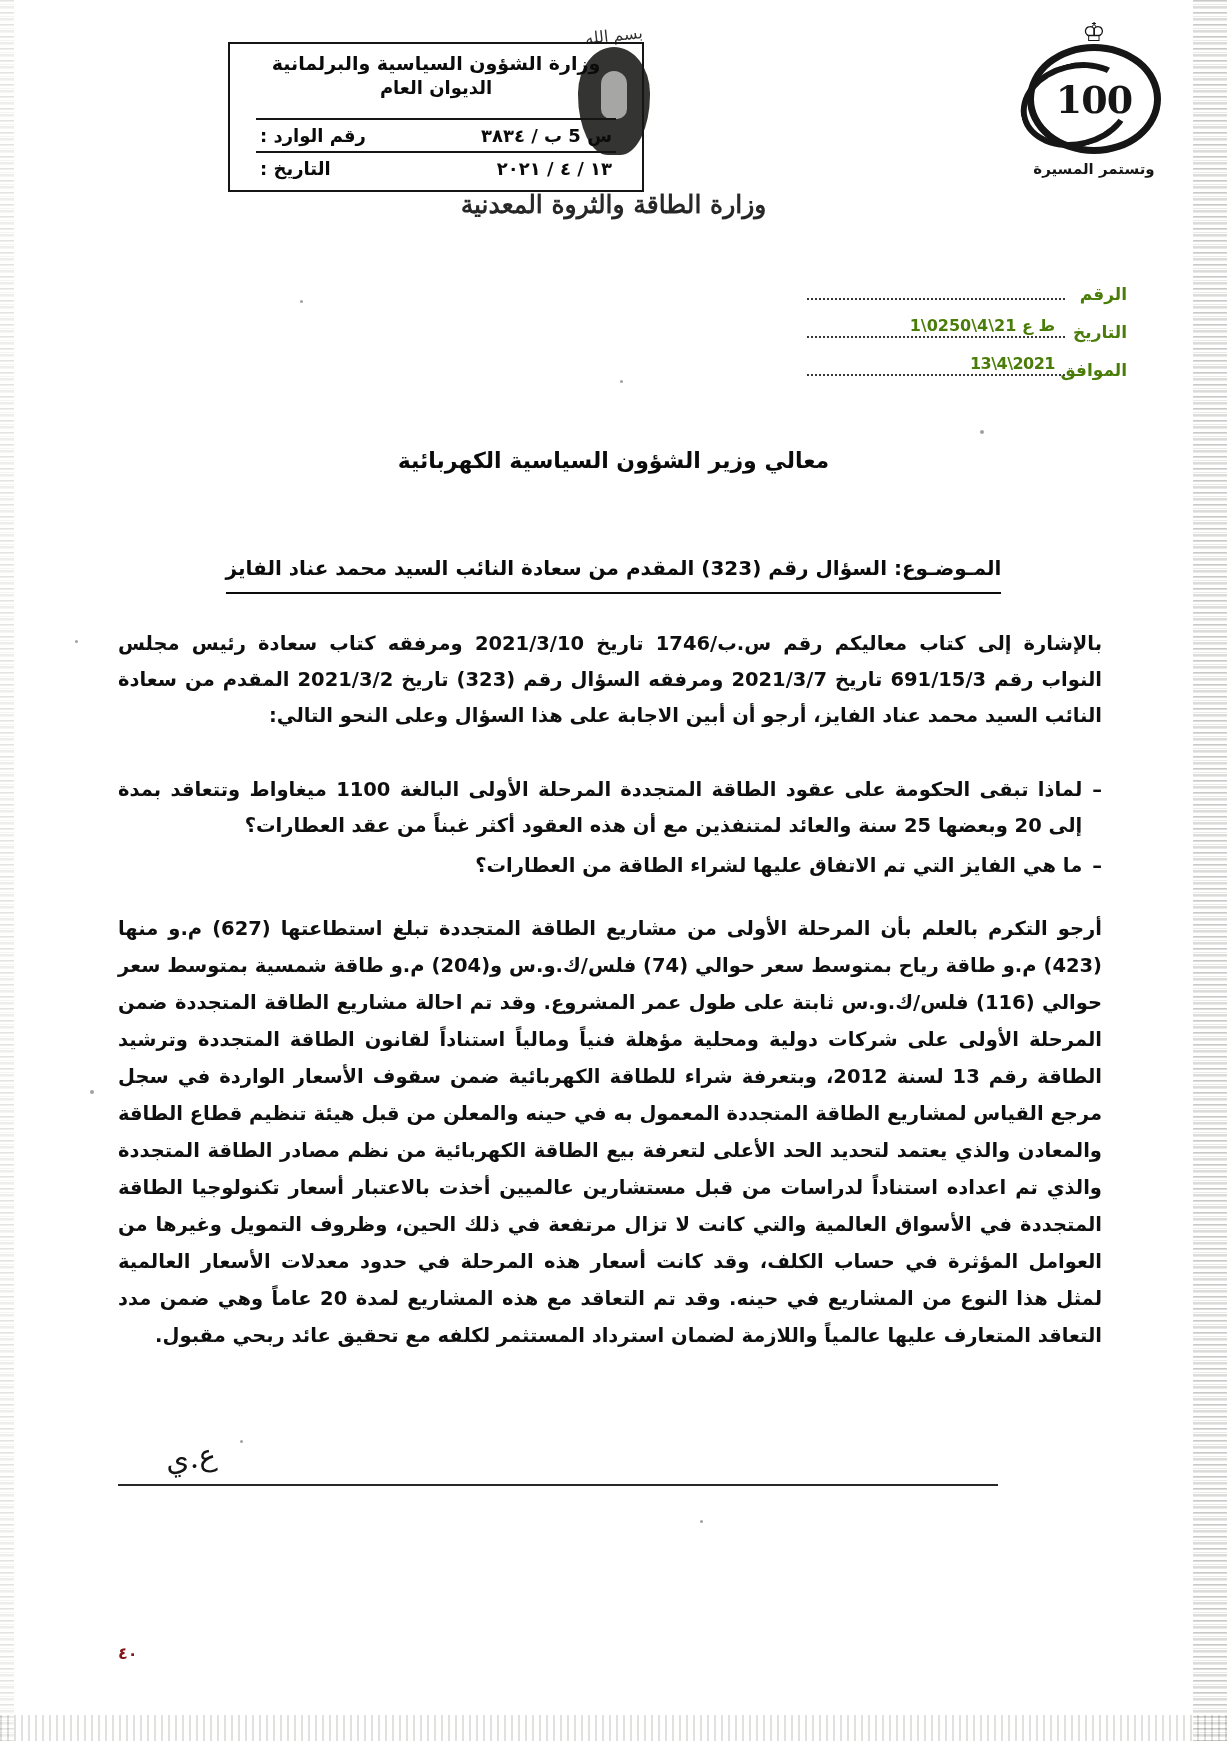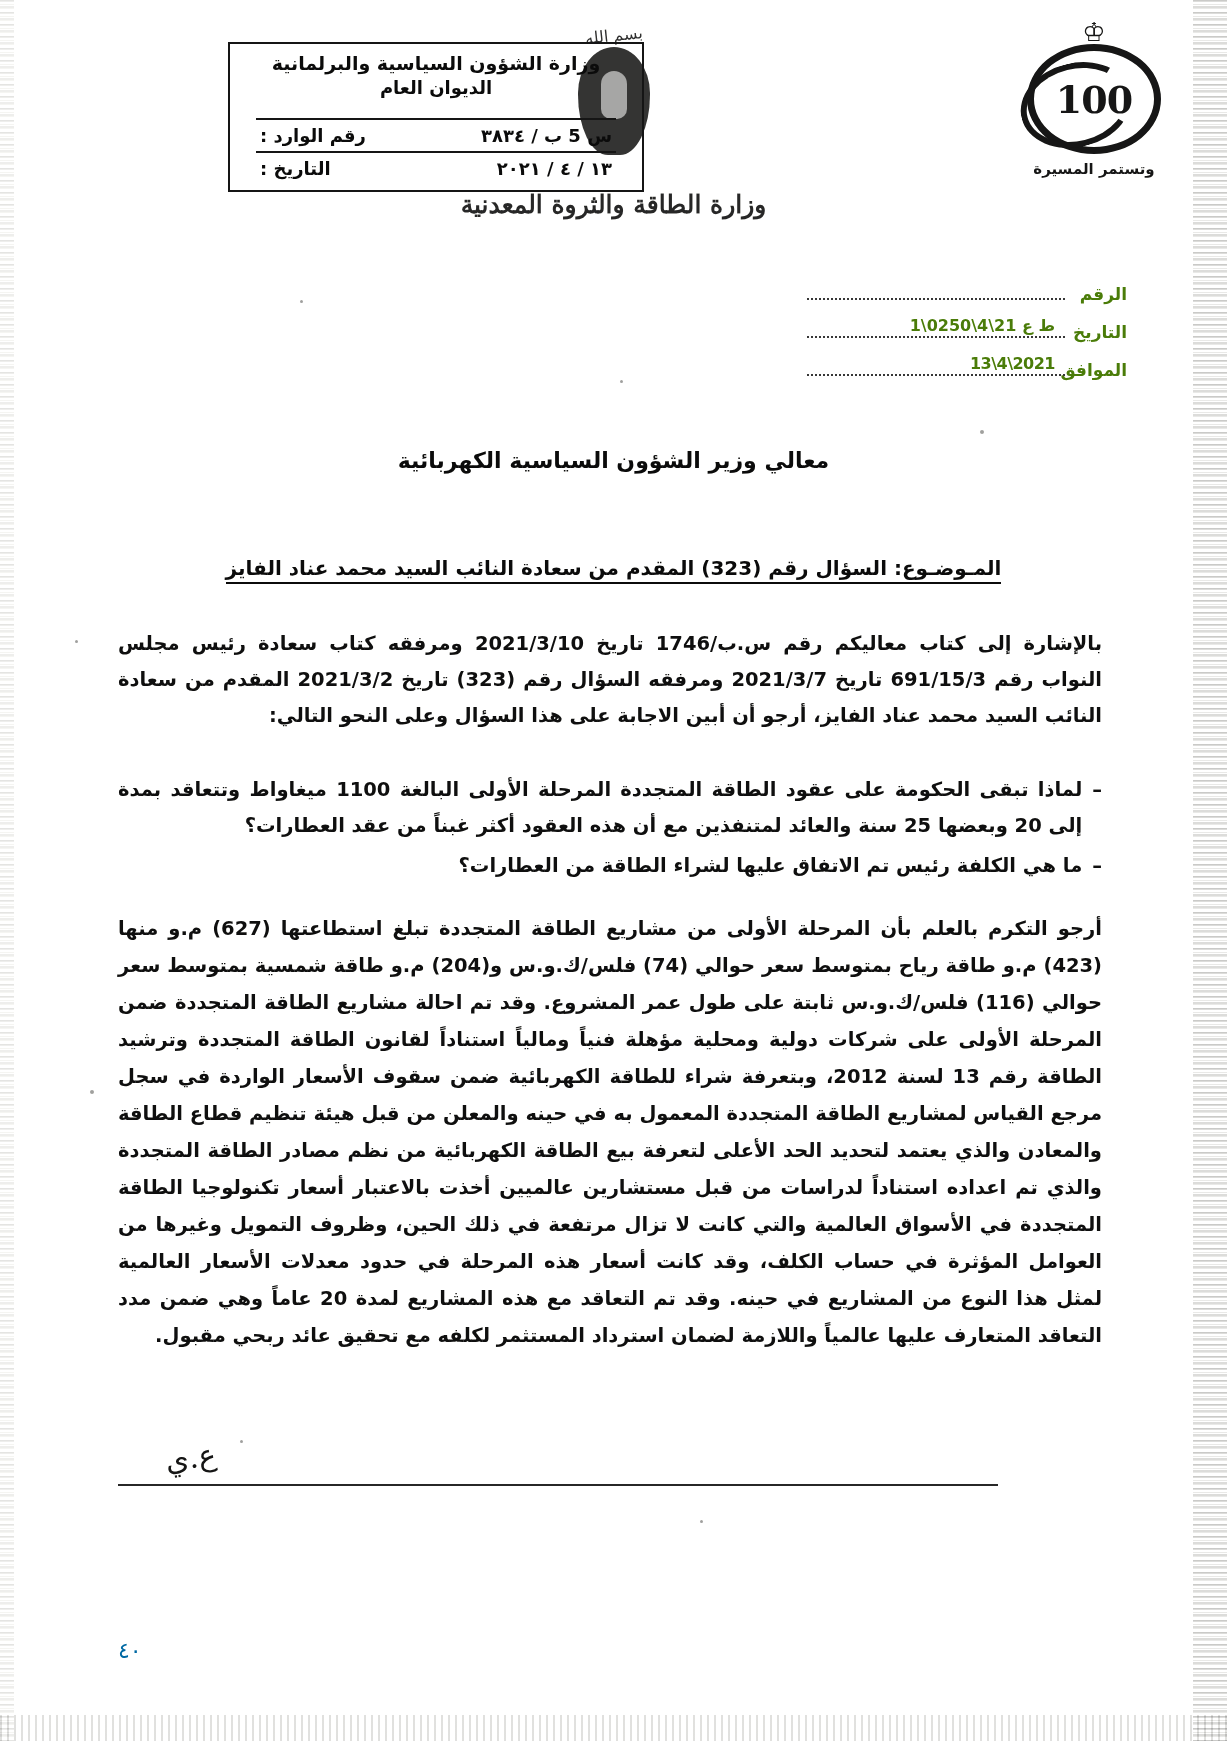--- a/index.html
+++ b/index.html
@@ -225,21 +225,21 @@
     position: absolute;
     top: 556px;
     right: 0; left: 0;
     text-align: center;
     font-size: 20px;
     font-weight: bold;
     color: #111;
   }
   .subject span {
     border-bottom: 2px solid #111;
-    padding-bottom: 2px;
+    padding-bottom: 12px;
   }
 
   .para {
     position: absolute;
     right: 125px;
     left: 118px;
     font-size: 19.5px;
     line-height: 36px;
     color: #141414;
     text-align: justify;
@@ -285,23 +285,23 @@
     left: 165px;
     font-family: "DejaVu Serif", serif;
     font-size: 30px;
     color: #1a1a1a;
     transform: rotate(-8deg);
   }
   .page-number {
     position: absolute;
     bottom: 78px;
     left: 118px;
-    font-size: 22px;
-    font-weight: normal;
-    color: #0369a1;
+    font-size: 16px;
+    font-weight: bold;
+    color: #7f1d1d;
     letter-spacing: 2px;
   }
 </style>
 </head>
 <body>
 
 <div class="page">
 
   <div class="edge-noise right"></div>
   <div class="edge-noise left"></div>
@@ -373,21 +373,21 @@
 
   <div class="para" id="p1">بالإشارة إلى كتاب معاليكم رقم س.ب/1746 تاريخ 2021/3/10 ومرفقه كتاب سعادة رئيس مجلس النواب رقم 691/15/3 تاريخ 2021/3/7 ومرفقه السؤال رقم (323) تاريخ 2021/3/2 المقدم من سعادة النائب السيد محمد عناد الفايز، أرجو أن أبين الاجابة على هذا السؤال وعلى النحو التالي:</div>
 
   <div class="qlist">
     <div class="q">
       <span class="dash">–</span>
       <span class="qt">لماذا تبقى الحكومة على عقود الطاقة المتجددة المرحلة الأولى البالغة 1100 ميغاواط وتتعاقد بمدة إلى 20 وبعضها 25 سنة والعائد لمتنفذين مع أن هذه العقود أكثر غبناً من عقد العطارات؟</span>
     </div>
     <div class="q">
       <span class="dash">–</span>
-      <span class="qt">ما هي الكلفة رئيس تم الاتفاق عليها لشراء الطاقة من العطارات؟</span>
+      <span class="qt">ما هي الفايز التي تم الاتفاق عليها لشراء الطاقة من العطارات؟</span>
     </div>
   </div>
 
   <div class="para" id="p2">أرجو التكرم بالعلم بأن المرحلة الأولى من مشاريع الطاقة المتجددة تبلغ استطاعتها (627) م.و منها (423) م.و طاقة رياح بمتوسط سعر حوالي (74) فلس/ك.و.س و(204) م.و طاقة شمسية بمتوسط سعر حوالي (116) فلس/ك.و.س ثابتة على طول عمر المشروع. وقد تم احالة مشاريع الطاقة المتجددة ضمن المرحلة الأولى على شركات دولية ومحلية مؤهلة فنياً ومالياً استناداً لقانون الطاقة المتجددة وترشيد الطاقة رقم 13 لسنة 2012، وبتعرفة شراء للطاقة الكهربائية ضمن سقوف الأسعار الواردة في سجل مرجع القياس لمشاريع الطاقة المتجددة المعمول به في حينه والمعلن من قبل هيئة تنظيم قطاع الطاقة والمعادن والذي يعتمد لتحديد الحد الأعلى لتعرفة بيع الطاقة الكهربائية من نظم مصادر الطاقة المتجددة والذي تم اعداده استناداً لدراسات من قبل مستشارين عالميين أخذت بالاعتبار أسعار تكنولوجيا الطاقة المتجددة في الأسواق العالمية والتي كانت لا تزال مرتفعة في ذلك الحين، وظروف التمويل وغيرها من العوامل المؤثرة في حساب الكلف، وقد كانت أسعار هذه المرحلة في حدود معدلات الأسعار العالمية لمثل هذا النوع من المشاريع في حينه. وقد تم التعاقد مع هذه المشاريع لمدة 20 عاماً وهي ضمن مدد التعاقد المتعارف عليها عالمياً واللازمة لضمان استرداد المستثمر لكلفه مع تحقيق عائد ربحي مقبول.</div>
 
   <div class="signature">
     <div class="sig">ع.ي</div>
     <div class="rule"></div>
   </div>
 

